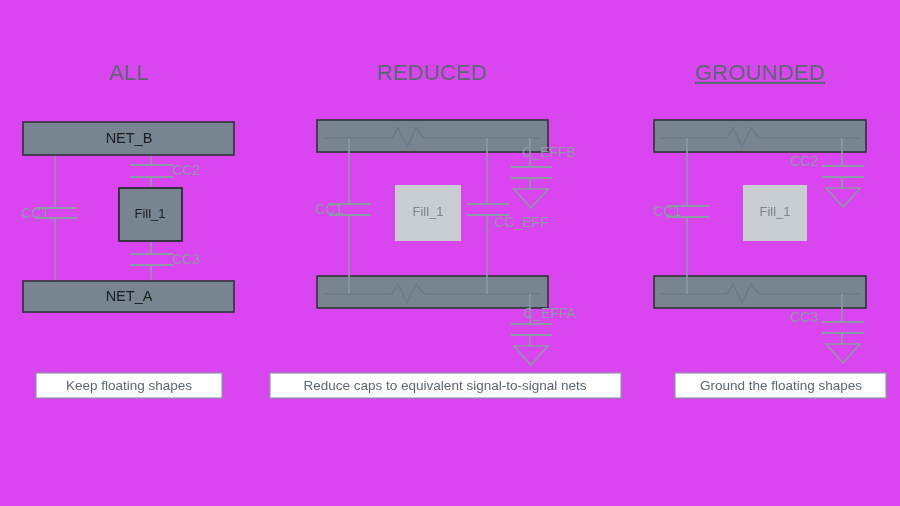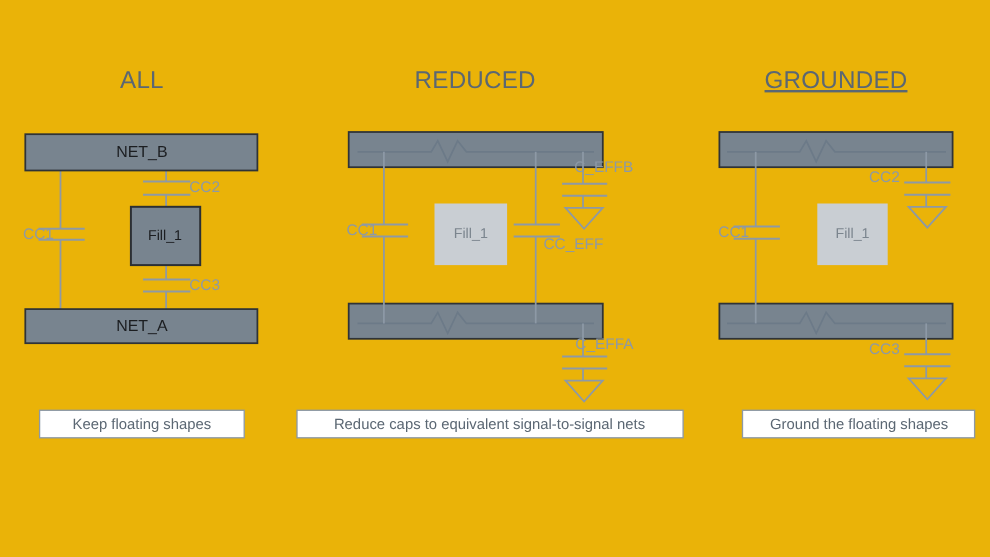--- a/index.html
+++ b/index.html
@@ -11,21 +11,21 @@
   body {
     width: 900px;
     height: 506px;
     overflow: hidden;
     font-family: "Liberation Sans", sans-serif;
   }
   #canvas {
     position: relative;
     width: 900px;
     height: 506px;
-    background: #eab308;
+    background: #d946ef;
   }
   svg.diagram {
     position: absolute;
     left: 0;
     top: 0;
     width: 900px;
     height: 506px;
     display: block;
   }
   

